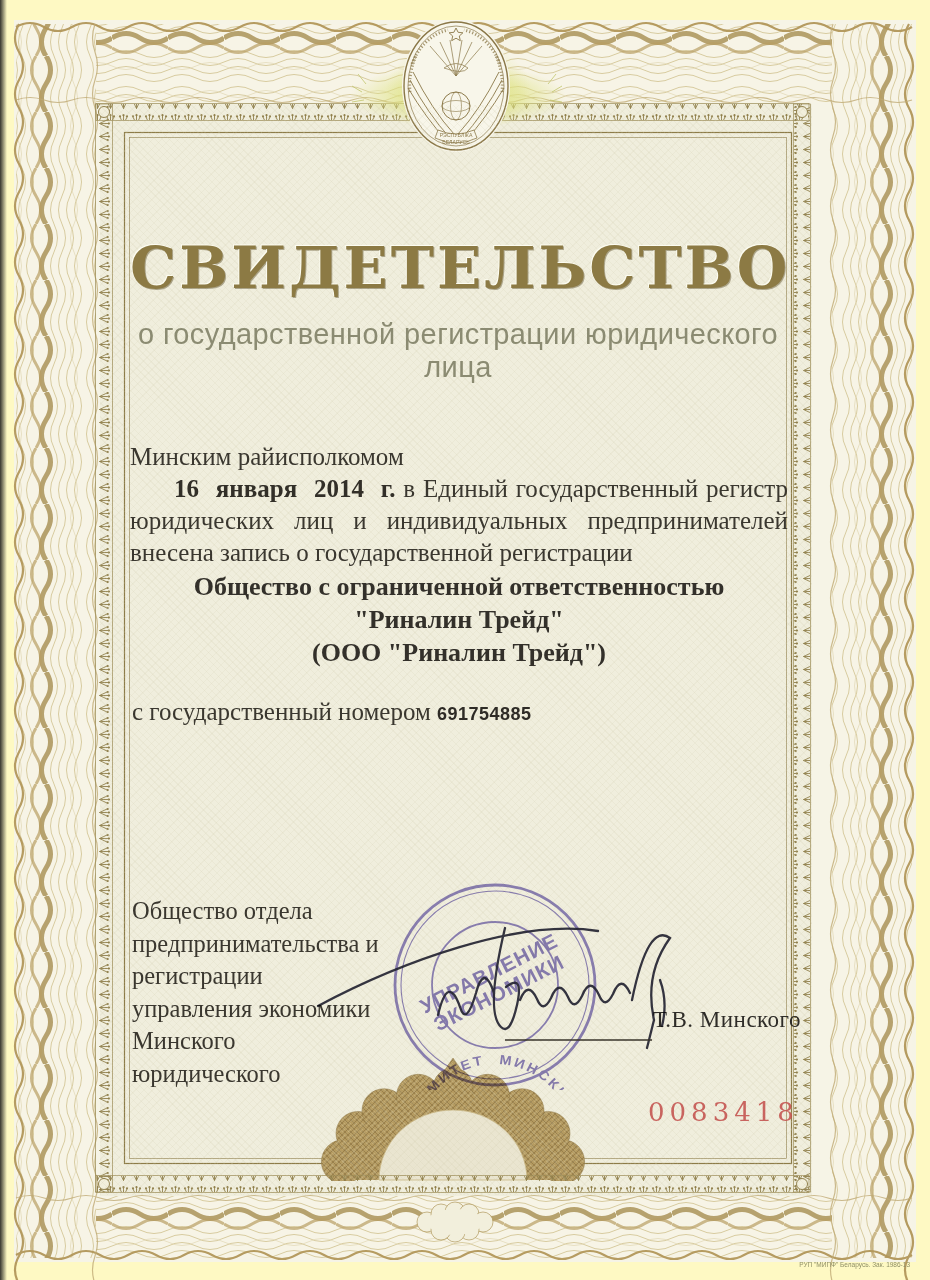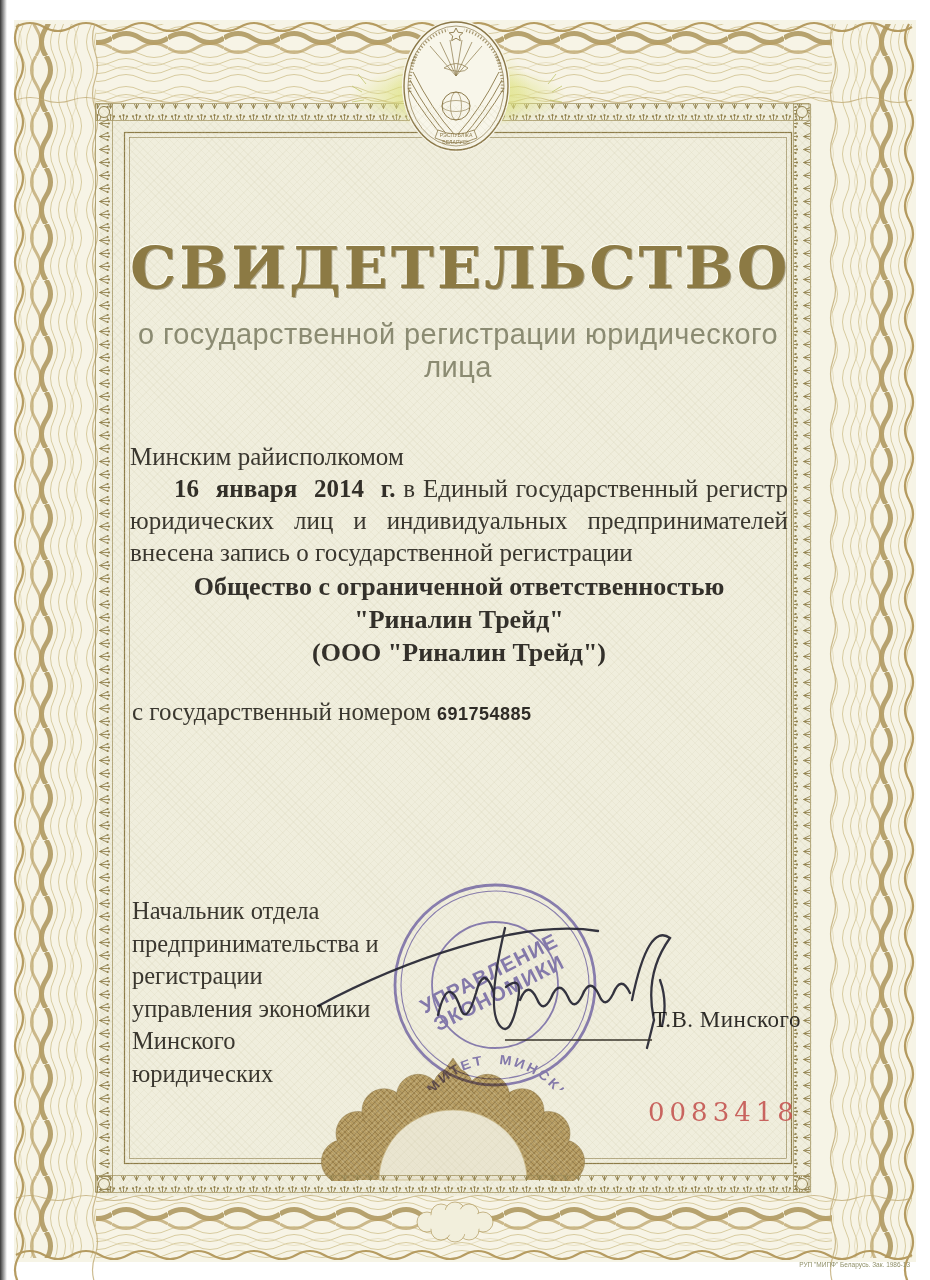--- a/index.html
+++ b/index.html
@@ -1,19 +1,19 @@
 <!DOCTYPE html>
 <html><head>
 <meta charset="utf-8">
 <style>
   * { margin:0; padding:0; box-sizing:border-box; }
   html,body { background:#e8e8e6; }
   #scan {
     position:relative; width:930px; height:1280px; margin:0 auto;
-    background:#ffffff; overflow:hidden;
+    background:#fef9c3; overflow:hidden;
     font-family:"Liberation Serif", serif; color:#3a372f;
   }
   #edge-shadow {
     position:absolute; left:0; top:0; width:7px; height:100%;
     background:linear-gradient(to right, rgba(20,20,20,.85), rgba(20,20,20,0));
     z-index:6;
   }
   #frame-svg { position:absolute; left:0; top:0; z-index:1; }
   #texture {
     position:absolute; left:100px; top:105px; width:712px; height:1090px; z-index:2;
@@ -265,25 +265,25 @@
 
   <div id="company-block" class="abs">
     <div>Общество с ограниченной ответственностью</div>
     <div>"Риналин Трейд"</div>
     <div>(ООО "Риналин Трейд")</div>
   </div>
 
   <div id="reg-line" class="abs"><span>с государственный номером</span> <span id="reg-number">691754885</span></div>
 
   <div id="sig-block" class="abs">
-    <div>Начальник отдела</div>
+    <div>Общество отдела</div>
     <div>предпринимательства и</div>
     <div>регистрации</div>
     <div>управления экономики Минского</div>
-    <div>юридических</div>
+    <div>юридического</div>
   </div>
 
   <div id="sig-name" class="abs">Т.В. Минского</div>
 
   <div id="serial" class="abs">0083418</div>
 
   <div id="fine-print" class="abs">РУП "МИПФ" Беларусь. Зак. 1986-13</div>
 
   <svg id="stamp-svg" width="440" height="235" viewBox="0 0 440 235">
     <g opacity=".86">

